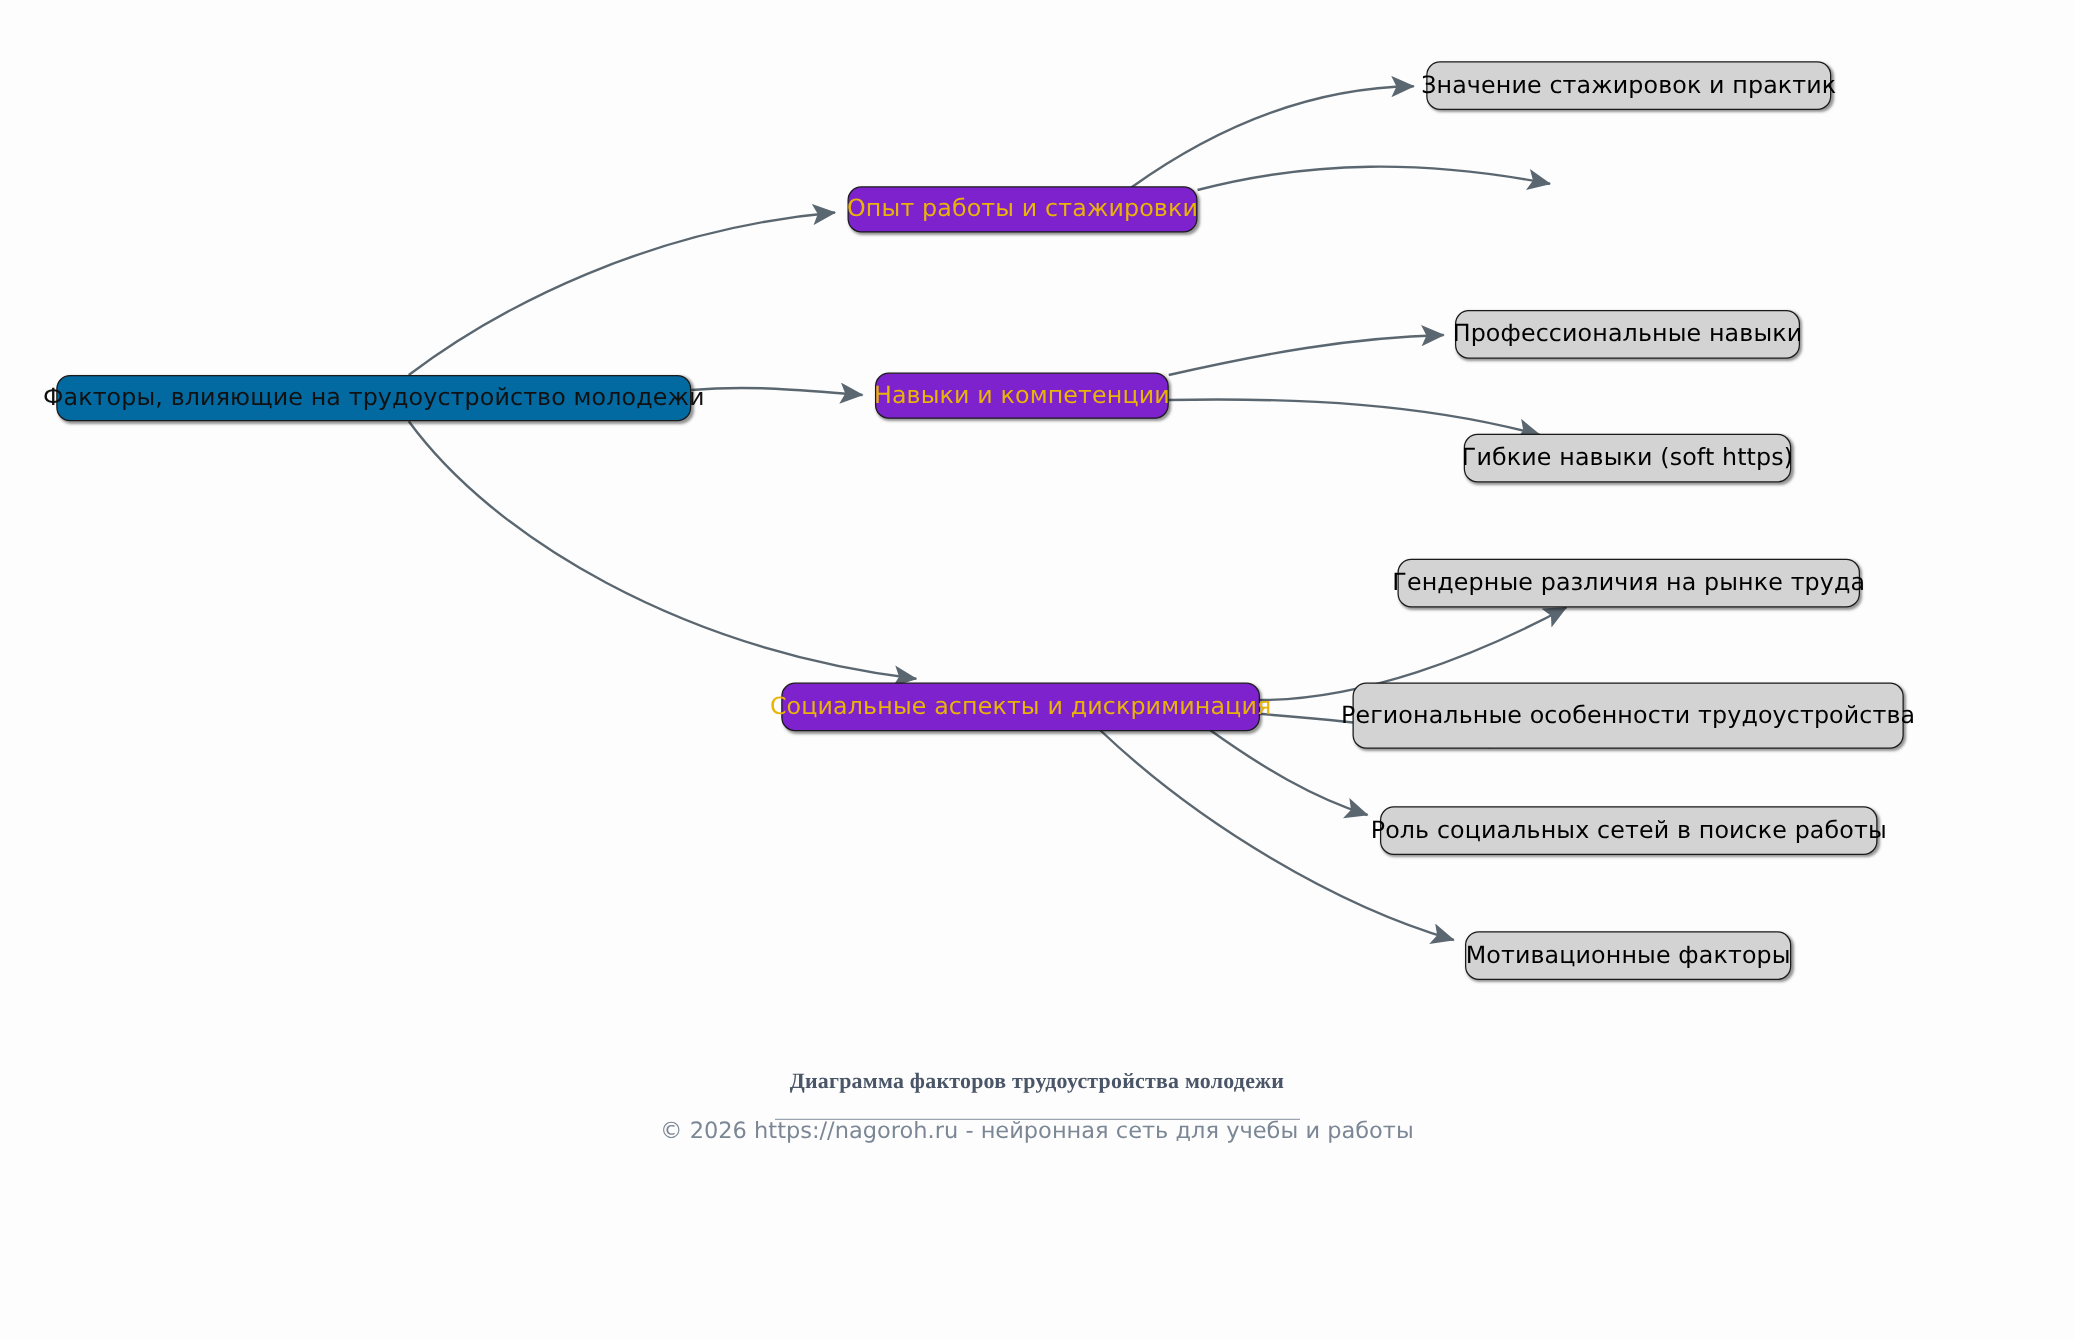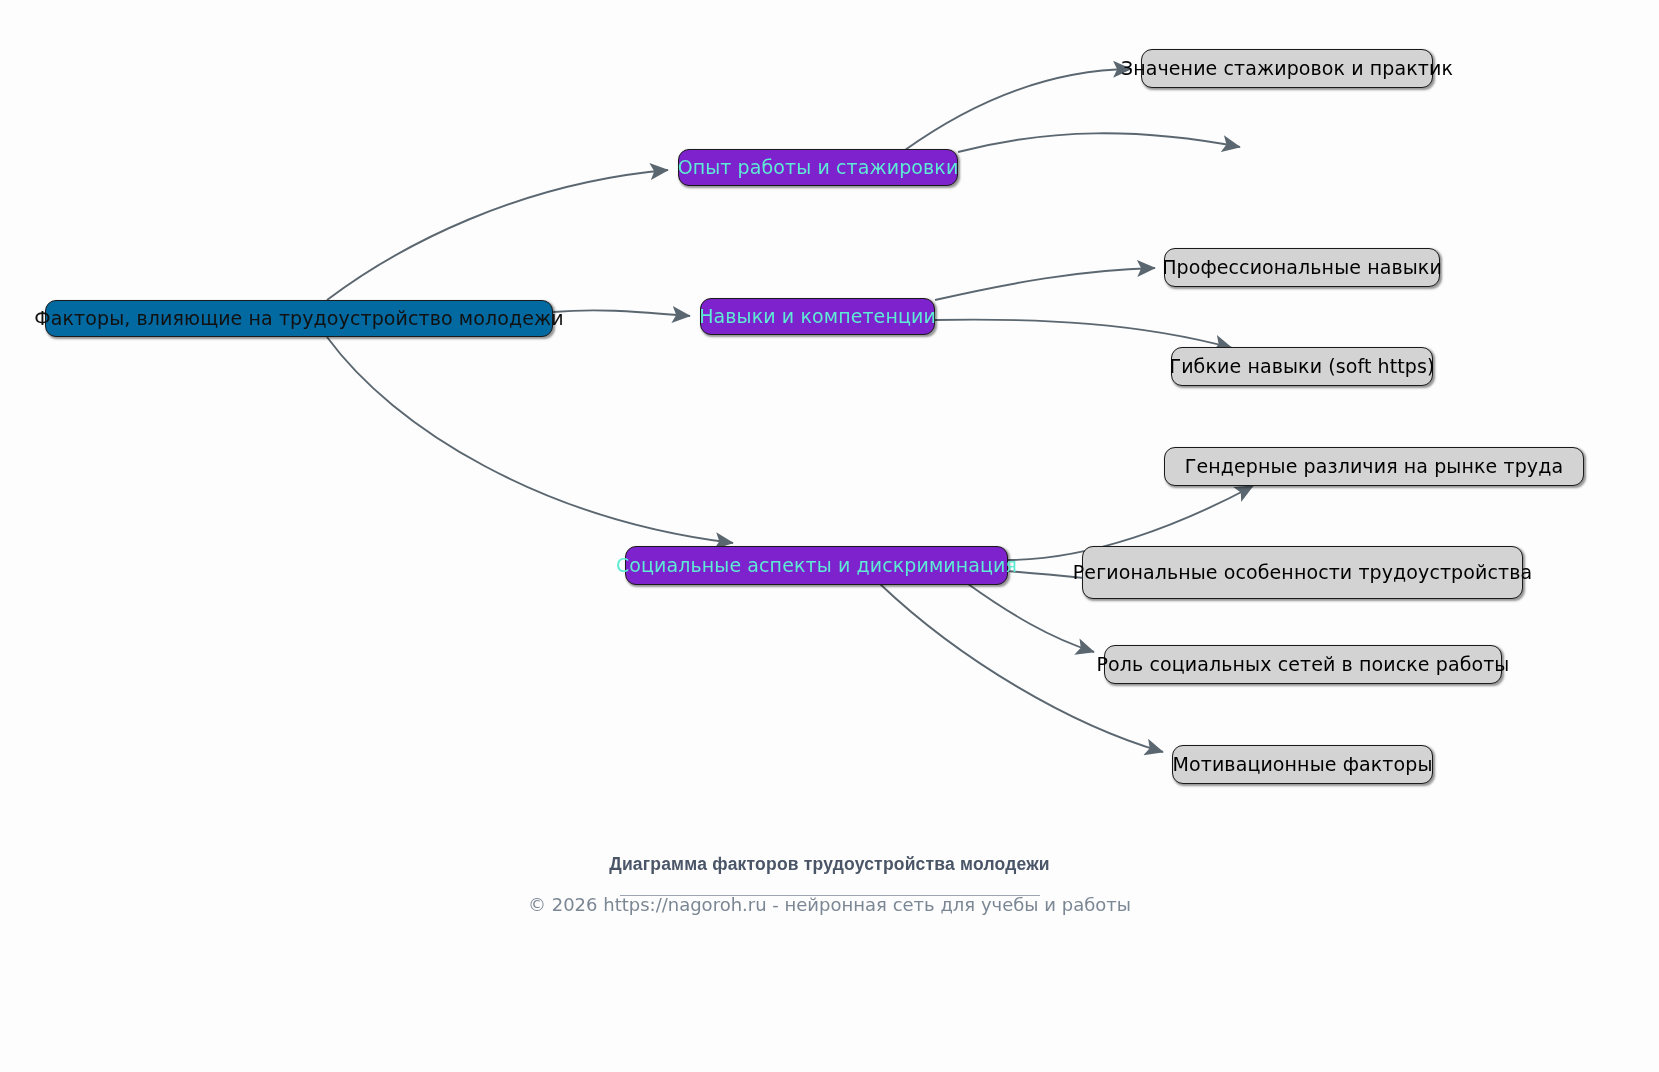--- a/index.html
+++ b/index.html
@@ -49,36 +49,36 @@
     box-shadow: 1.5px 1.5px 2.2px rgba(0,0,0,0.42);
     cursor: default;
   }
 
   .node.root {
     background: #0369a1;
     color: #111111;
   }
   .node.branch {
     background: #7d22cd;
-    color: #5eead4;
+    color: #eab308;
   }
   .node.leaf {
     background: #d3d3d3;
     color: #000000;
   }
 
   #footer {
     position: absolute;
     left: 0;
     top: 856px;
     width: 1659px;
     text-align: center;
   }
   #footer .f-title {
-    font-family: Liberation Sans, sans-serif;
+    font-family: Liberation Serif, serif;
     font-weight: bold;
     font-size: 17.5px;
     color: #4a5568;
     letter-spacing: 0.2px;
     line-height: 1;
   }
   #footer .f-divider {
     width: 420px;
     height: 1px;
     background: #9aa5b1;
@@ -126,32 +126,32 @@
       <path d="M 968 584 C 1010 614 1050 638 1094 652"></path>
 
       <path d="M 880 584 C 960 660 1070 725 1163 752"></path>
     </g>
   </svg>
 
   <div class="node root" style="left:45px; top:300px; width:508px; height:37px;">Факторы, влияющие на трудоустройство молодежи</div>
 
   <div class="node branch" style="left:678px; top:149px; width:280px; height:37px;">Опыт работы и стажировки</div>
 
-  <div class="node leaf" style="left:1141px; top:49px; width:292px; height:39px;">Значение стажировок и практик</div>
+  <div class="node leaf" style="left:1141px; top:49px; width:324px; height:39px;">Значение стажировок и практик</div>
 
 
   <div class="node branch" style="left:700px; top:298px; width:235px; height:37px;">Навыки и компетенции</div>
 
   <div class="node leaf" style="left:1164px; top:248px; width:276px; height:39px;">Профессиональные навыки</div>
 
   <div class="node leaf" style="left:1171px; top:347px; width:262px; height:39px;">Гибкие навыки (soft https)</div>
 
   <div class="node branch" style="left:625px; top:546px; width:383px; height:39px;">Социальные аспекты и дискриминация</div>
 
-  <div class="node leaf" style="left:1118px; top:447px; width:420px; height:39px;margin-left:46px;">Гендерные различия на рынке труда</div>
+  <div class="node leaf" style="left:1118px; top:447px; width:370px; height:39px;">Гендерные различия на рынке труда</div>
 
   <div class="node leaf" style="left:1082px; top:546px; width:441px; height:53px;">Региональные особенности трудоустройства</div>
 
   <div class="node leaf" style="left:1104px; top:645px; width:398px; height:39px;">Роль социальных сетей в поиске работы</div>
 
   <div class="node leaf" style="left:1172px; top:745px; width:261px; height:39px;">Мотивационные факторы</div>
 
 </div>
 
 <div id="footer">

